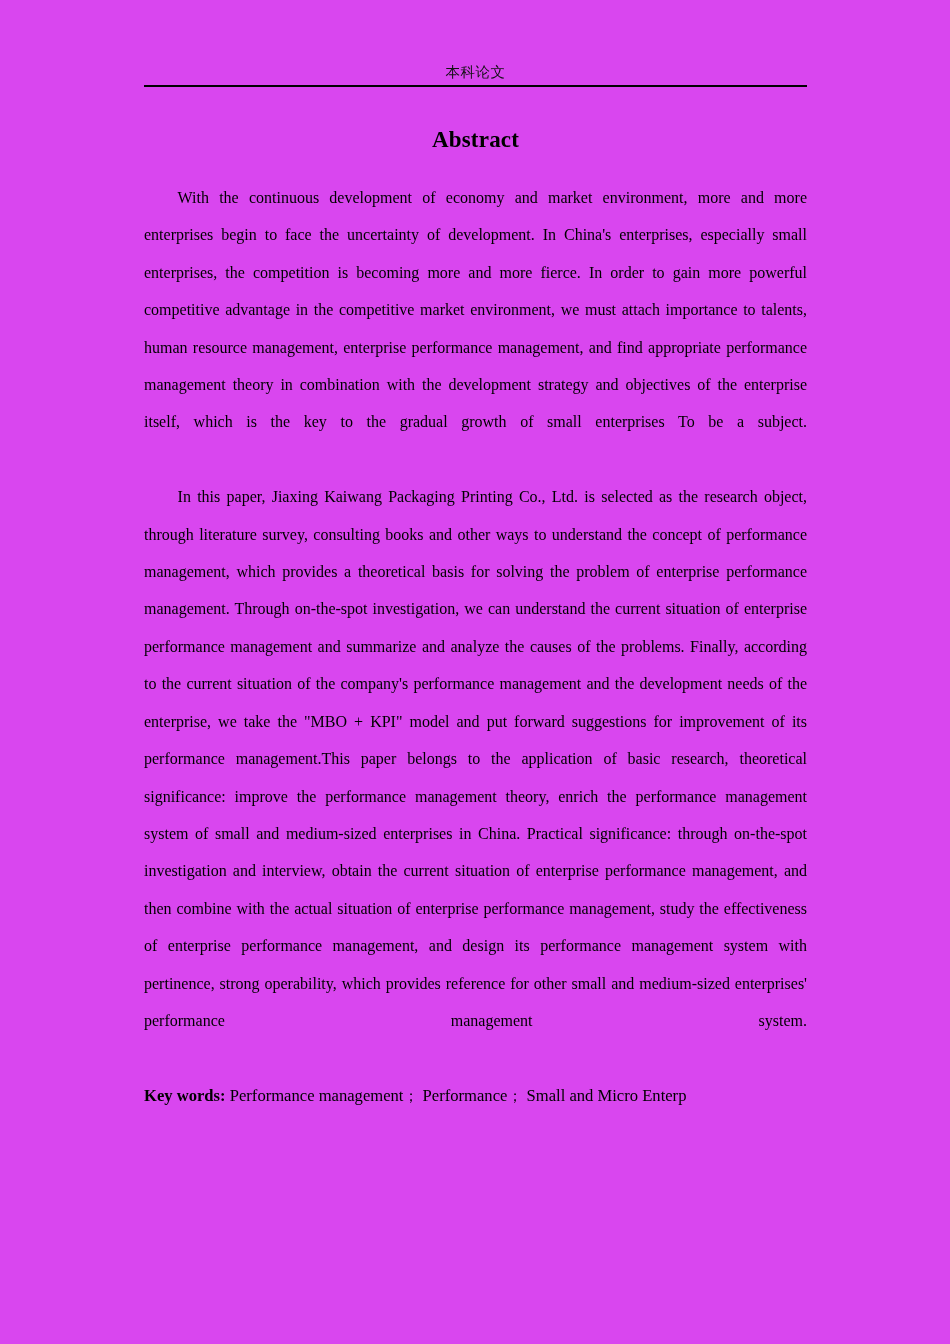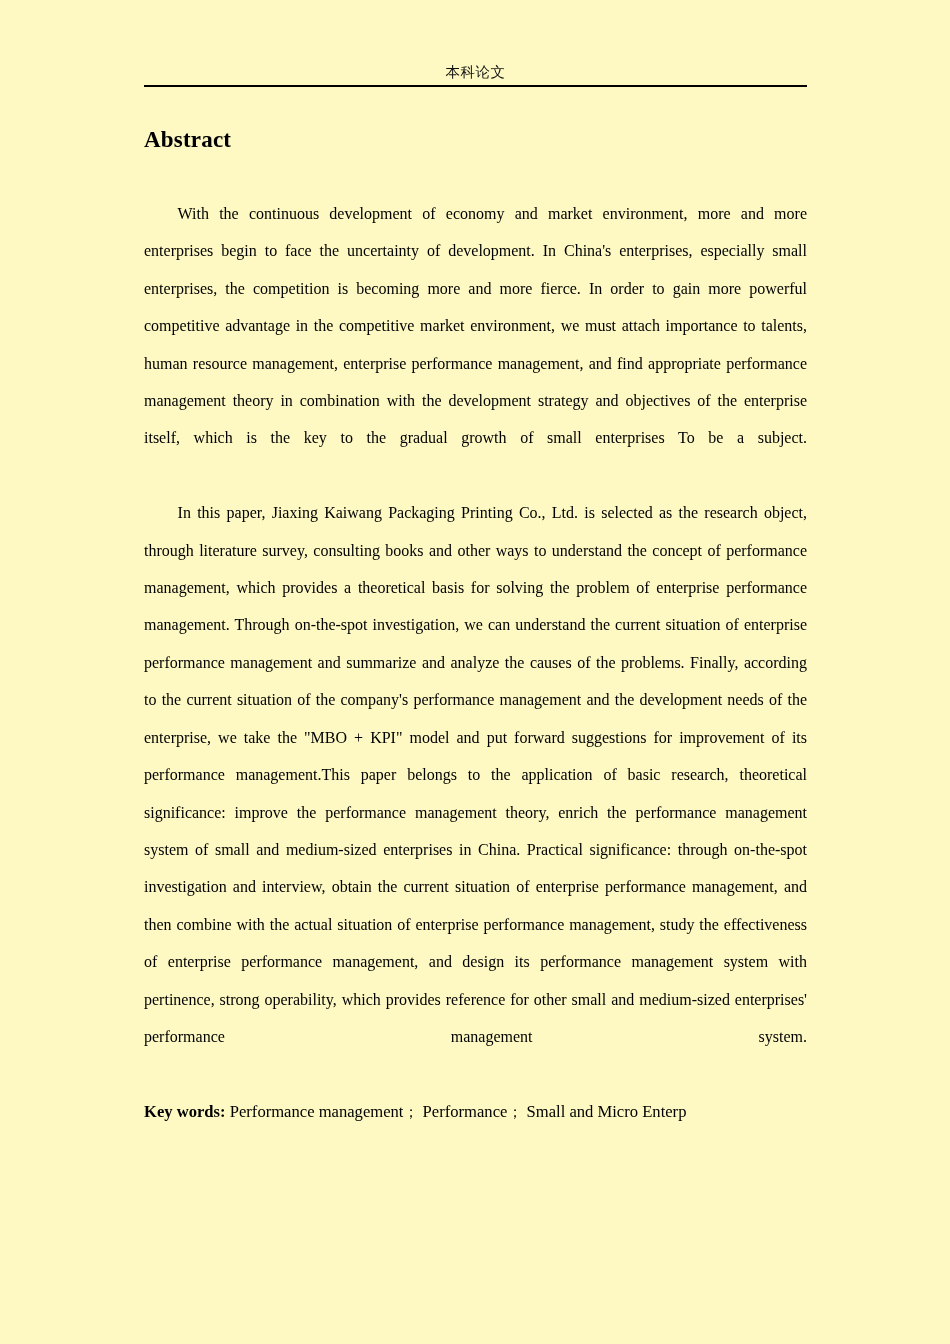--- a/index.html
+++ b/index.html
@@ -50,22 +50,22 @@
 
   
   .content {
     position: absolute;
     left: 144px;
     top: 125px;
     width: 663px;
   }
 
   .doc-title {
-    margin: 0 0 40px 0;
-    text-align: left;
+    margin: 0 0 24px 0;
+    text-align: center;
     font-size: 23px;
     font-weight: bold;
     line-height: 30px;
     letter-spacing: 0.2px;
   }
 
   .para {
     margin: 0;
     text-align: justify;
     text-justify: inter-word;
@@ -100,21 +100,21 @@
 
   .kw-sep {
     
     font-family: "DejaVu Sans", "Liberation Sans", sans-serif;
     font-size: 15px;
   }
 </style>
 </head>
 <body>
 
-<div class="page" style="background: #fef9c3; color: rgb(0, 0, 0);">
+<div class="page" style="background: #d946ef; color: rgb(0, 0, 0);">
 
   <div class="running-header">
     <span class="running-header-text">本科论文</span>
     <hr class="header-rule" style="border-top-color: rgb(0, 0, 0);">
   </div>
 
   <div class="content">
 
     <h1 class="doc-title">Abstract</h1>
 

